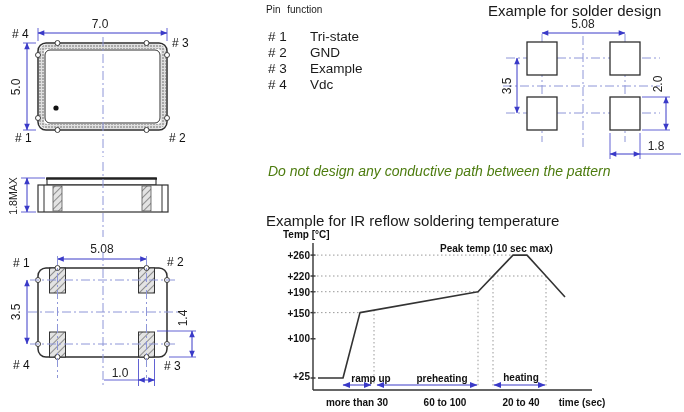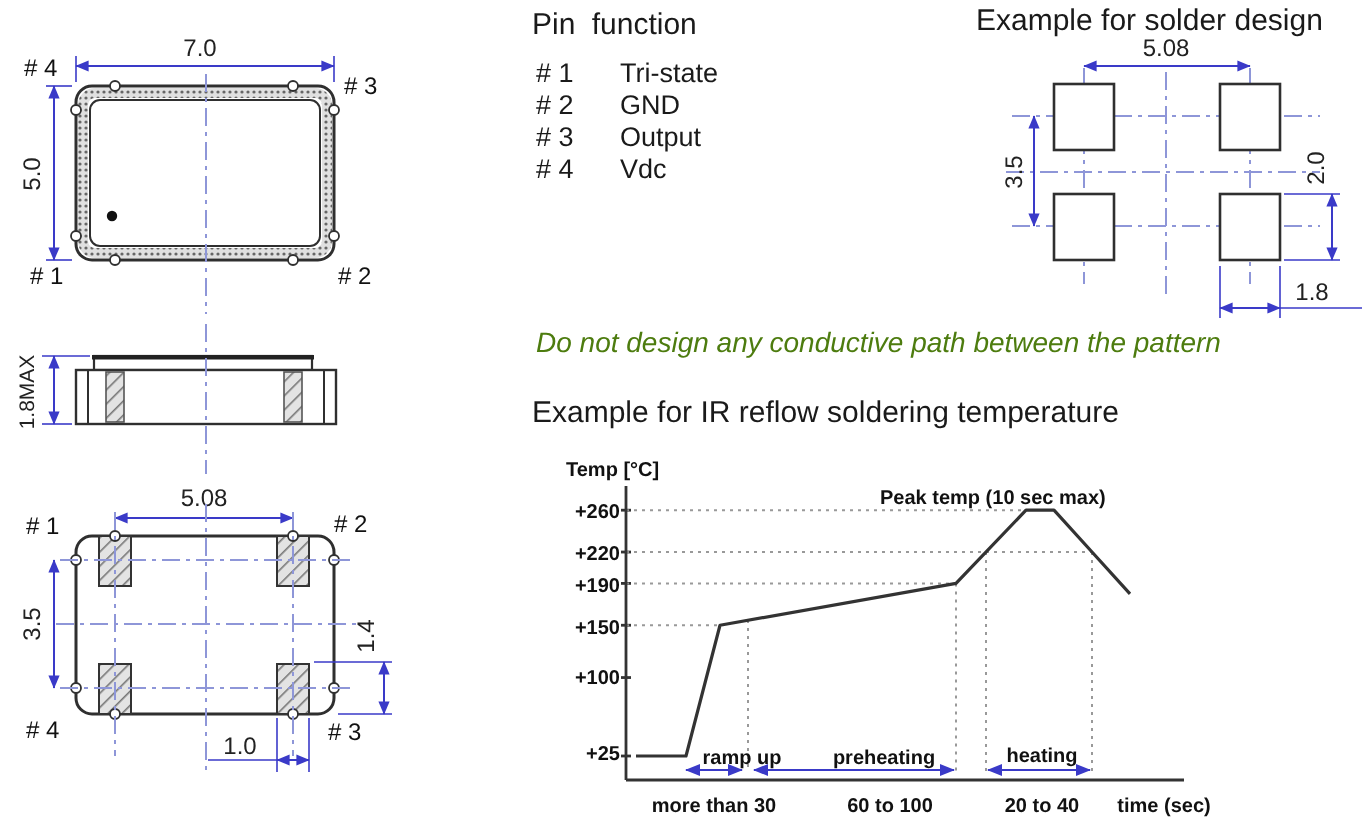--- a/index.html
+++ b/index.html
@@ -14,21 +14,21 @@
   .dimtxt{font-size:12px;fill:#222;}
   .pintxt{font-size:12px;fill:#111;}
   .sdimtxt{font-size:10.5px;fill:#222;}
   .ctxt  {font-size:10px;font-weight:bold;fill:#111;}
   .dot   {stroke:#999;stroke-width:1;stroke-dasharray:1.5 2.5;fill:none;}
   .curve {stroke:#333;stroke-width:1.6;fill:none;stroke-linejoin:round;}
   .parrow{stroke:var(--dimension);stroke-width:1;fill:none;}
   .axis  {stroke:#333;stroke-width:1.4;fill:none;}
   .htxt{position:absolute;white-space:nowrap;}
   .title15{font-size:15px;color:#1a1a1a;}
-  .title14{font-size:15px;color:#1a1a1a;}
+  .title14{font-size:10px;color:#1a1a1a;}
   .note-italic{font-size:14px;font-style:italic;color:#4d7c0f;}
   .pin-rows{position:absolute;left:268px;top:29px;}
   .pin-row{display:flex;line-height:16px;font-size:13.5px;color:#1a1a1a;}
   .pin-row .pn{width:42px;}
 </style>
 </head>
 <body>
 
 <div class="frame">
 
@@ -243,24 +243,24 @@
   <div class="pin-row">
     <span class="pn"># 1</span>
     <span>Tri-state</span>
   </div>
   <div class="pin-row">
     <span class="pn"># 2</span>
     <span>GND</span>
   </div>
   <div class="pin-row">
     <span class="pn"># 3</span>
-    <span>Output</span>
+    <span>Example</span>
   </div>
   <div class="pin-row">
     <span class="pn"># 4</span>
     <span>Vdc</span>
   </div>
 </div>
 <div class="htxt title15" style="left:488px;top:2px;">Example for solder design</div>
 <div class="htxt note-italic" style="left:268px;top:163px;">Do not design any conductive path between the pattern</div>
-<div class="htxt title15" style="left:266px;top:198px;">Example for IR reflow soldering temperature</div>
+<div class="htxt title15" style="left:266px;top:212px;">Example for IR reflow soldering temperature</div>
 
 </div>
 
 </body></html>

